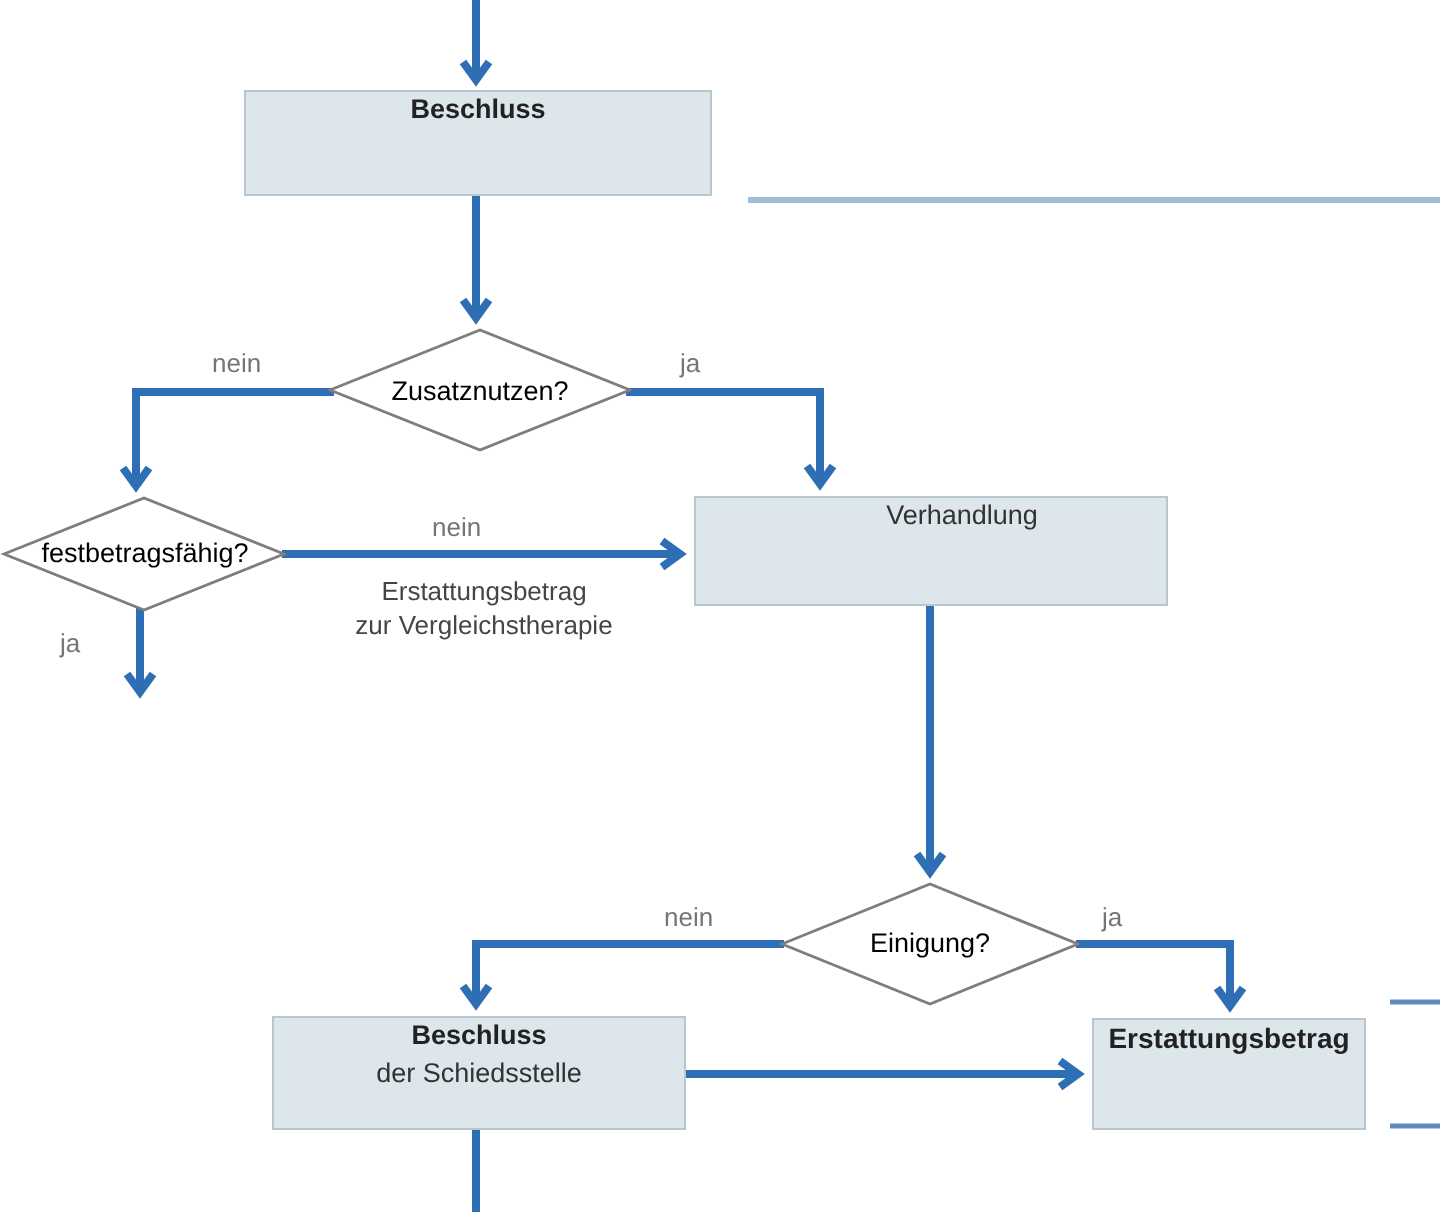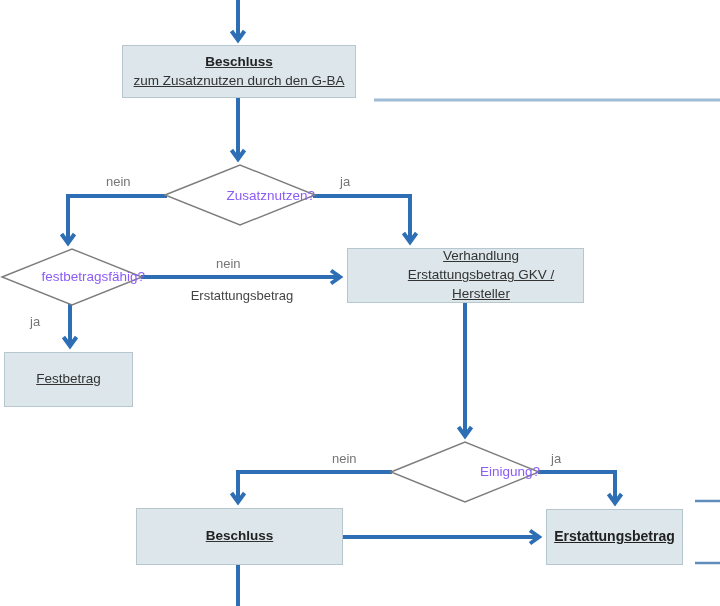--- a/index.html
+++ b/index.html
@@ -9,26 +9,26 @@
   }
   svg.wires { position:absolute; left:0; top:0; width:720px; height:606px; }
   .edge { fill:none; stroke:var(--arrow,#2d6eb5); stroke-width:4; stroke-linejoin:miter; }
   .arrowhead { fill:none; stroke:var(--arrow,#2d6eb5); stroke-width:4; stroke-linecap:butt; }
   .thin  { fill:none; stroke:var(--thin-line,#9fbcd6); stroke-width:3; }
   .thin2 { fill:none; stroke:var(--edge-stub,#5d8cbd); stroke-width:2.5; }
   .diamond { fill:#ffffff; stroke:var(--diamond-border,#7d7d7d); stroke-width:1.4; }
   .node {
     position:absolute; background:var(--node-fill,#dce6eb);
     border:1px solid var(--node-border,#b6c7d0); box-sizing:border-box;
-    display:flex; flex-direction:column; align-items:center; justify-content:center;
-    color:#333; font-size:13.5px; line-height:1.4; text-align:center;text-decoration:underline;
+    display:flex; flex-direction:column; align-items:center; 
+    color:#333; font-size:13.5px; line-height:1.4; text-align:center;
   }
   .node .title { font-weight:bold; color:#222; }
   .node.bold-only { font-weight:bold; color:#222; font-size:14px; }
-  .dlabel { position:absolute; text-align:right; font-size:13.5px; color:#8b5cf6; }
+  .dlabel { position:absolute; text-align:center; font-size:13.5px; color:#000000; }
   .elabel { position:absolute; font-size:13px; color:var(--label-gray,#757575); }
   .note   { position:absolute; text-align:center; font-size:13px; color:#454545; line-height:17px; }
 </style>
 </head>
 <body>
 
 <div class="canvas">
 
   <svg class="wires" viewBox="0 0 720 606" xmlns="http://www.w3.org/2000/svg">
     <defs>
@@ -55,48 +55,45 @@
       <path class="edge" d="M238,565 V606"></path>
     </g>
 
     <polygon class="diamond" points="165,195 240,165 315,195 240,225"></polygon>
     <polygon class="diamond" points="2,277 72,249 142,277 72,305"></polygon>
     <polygon class="diamond" points="391,472 465,442 539,472 465,502"></polygon>
   </svg>
 
   <div class="node" style="left:122px; top:45px; width:234px; height:53px;">
     <div class="title">Beschluss</div>
-    <div>zum Zusatznutzen durch den G-BA</div>
   </div>
 
   <div class="node" style="left:347px; top:248px; width:237px; height:55px;padding-left:31px;">
     <div>Verhandlung</div>
-    <div>Erstattungsbetrag GKV / Hersteller</div>
   </div>
 
-  <div class="node" style="left:4px; top:352px; width:129px; height:55px;">
-    <div>Festbetrag</div>
-  </div>
 
   <div class="node" style="left:136px; top:508px; width:207px; height:57px;">
     <div class="title">Beschluss</div>
+    <div>der Schiedsstelle</div>
   </div>
 
   <div class="node bold-only" style="left:546px; top:509px; width:137px; height:56px;">
     <div>Erstattungsbetrag</div>
   </div>
 
   <div class="dlabel" style="left:165px; top:188px; width:150px;">Zusatznutzen?</div>
   <div class="dlabel" style="left:390px; top:464px; width:150px;">Einigung?</div>
   <div class="dlabel" style="left:0px; top:269px; width:145px;">festbetragsfähig?</div>
 
   <div class="elabel" style="left:106px; top:174px; width:50px;">nein</div>
   <div class="elabel" style="left:340px; top:174px; width:40px;">ja</div>
   <div class="elabel" style="left:30px; top:314px; width:40px;">ja</div>
   <div class="elabel" style="left:216px; top:256px; width:52px;">nein</div>
   <div class="elabel" style="left:332px; top:451px; width:50px;">nein</div>
   <div class="elabel" style="left:551px; top:451px; width:40px;">ja</div>
 
   <div class="note" style="left:152px; top:287px; width:180px;">
     <div>Erstattungsbetrag</div>
+    <div>zur Vergleichstherapie</div>
   </div>
 
 </div>
 
 </body></html>

